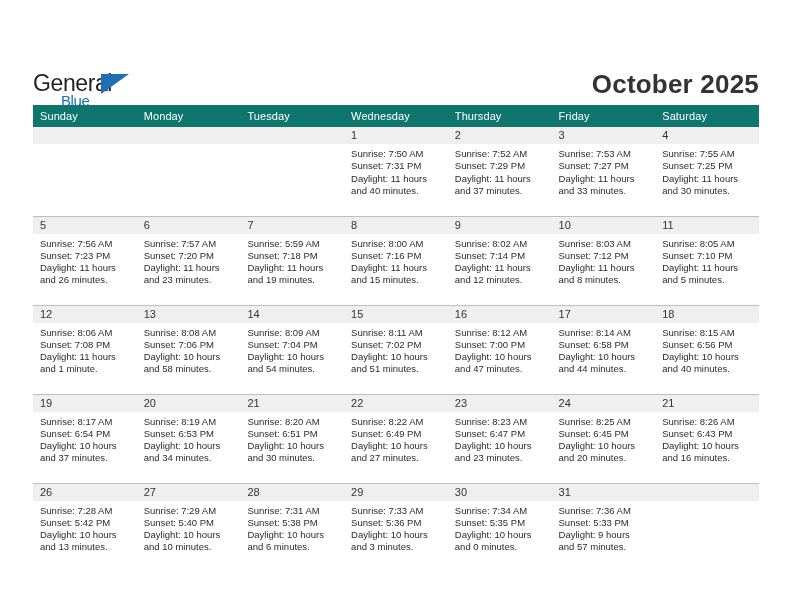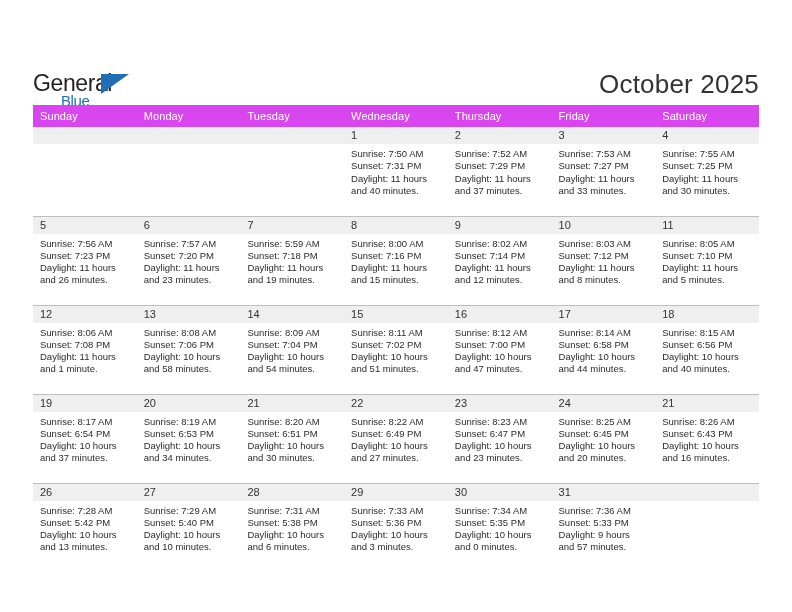--- a/index.html
+++ b/index.html
@@ -69,21 +69,21 @@
     font-family: "Liberation Sans", sans-serif;
   }
 
   .title-block {
     text-align: right;
     padding-top: 0px;
   }
   .month-title {
     font-size: 26px;
     color: #333333;
-    font-weight: normal;
+    font-weight: bold;
     line-height: 1.15;
     margin: 0;
     letter-spacing: 0.2px;
   }
   .location-title {
     font-size: 14px;
     color: #333333;
     margin: 7px 0 0 0;
     line-height: 1.1;
   }
@@ -93,21 +93,21 @@
     position: absolute;
     left: 33px;
     top: 105px;
     width: 726px;
     border-collapse: collapse;
     table-layout: fixed;
   }
   .calendar col { width: 103.71px; }
 
   thead th {
-    background: #d946ef;
+    background: #0f766e;
     color: #ffffff;
     font-size: 11px;
     font-weight: normal;
     text-align: left;
     padding: 5px 0 5px 7px;
     height: 11px;
     line-height: 12px;
     letter-spacing: 0.1px;
   }
 

